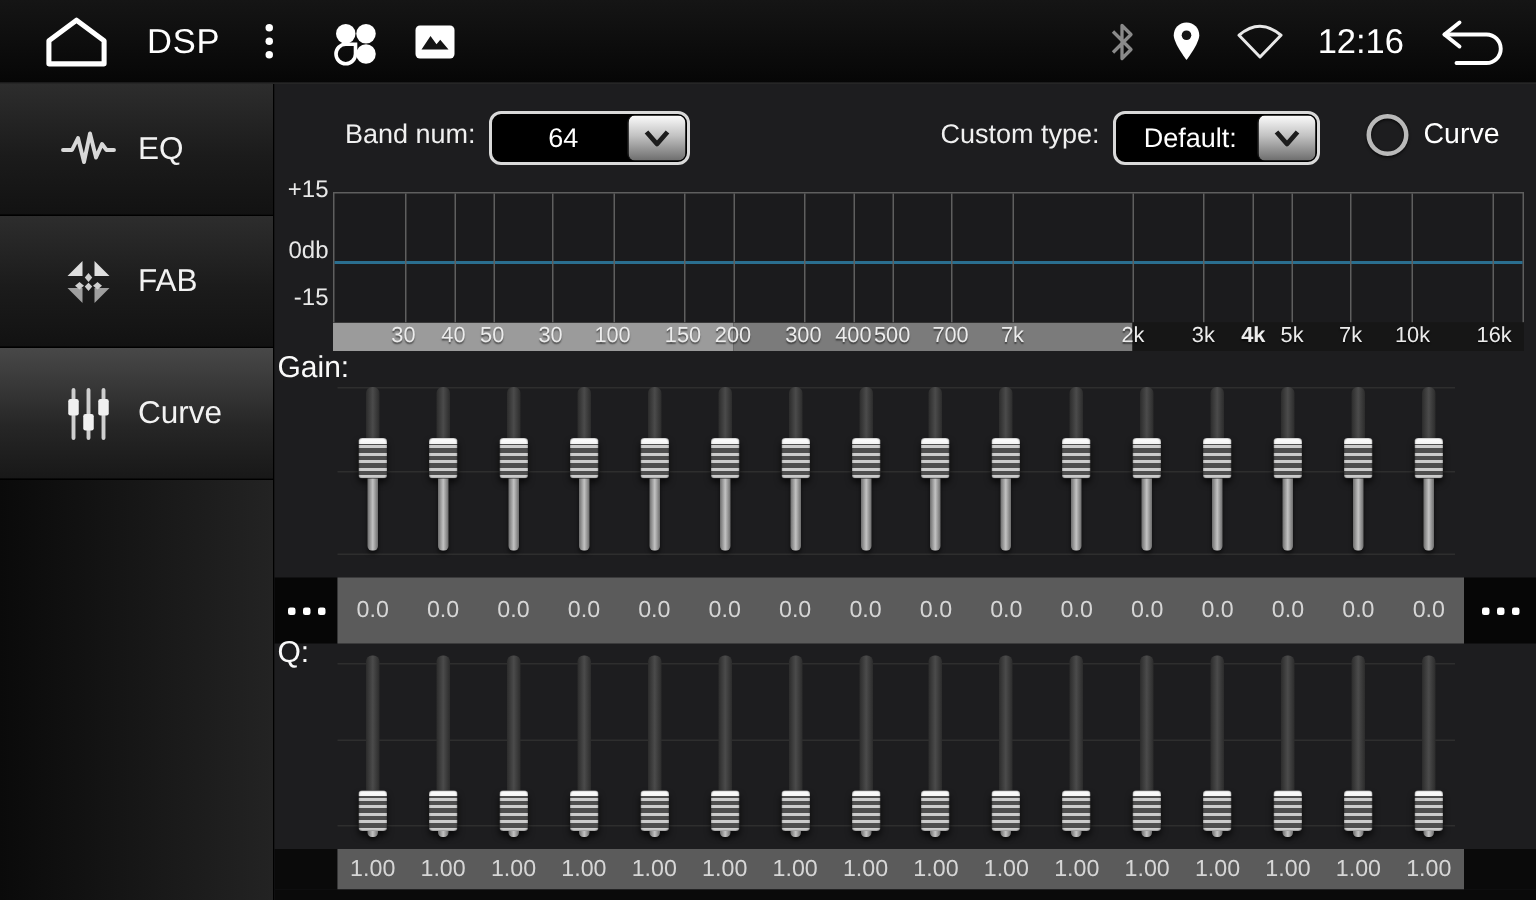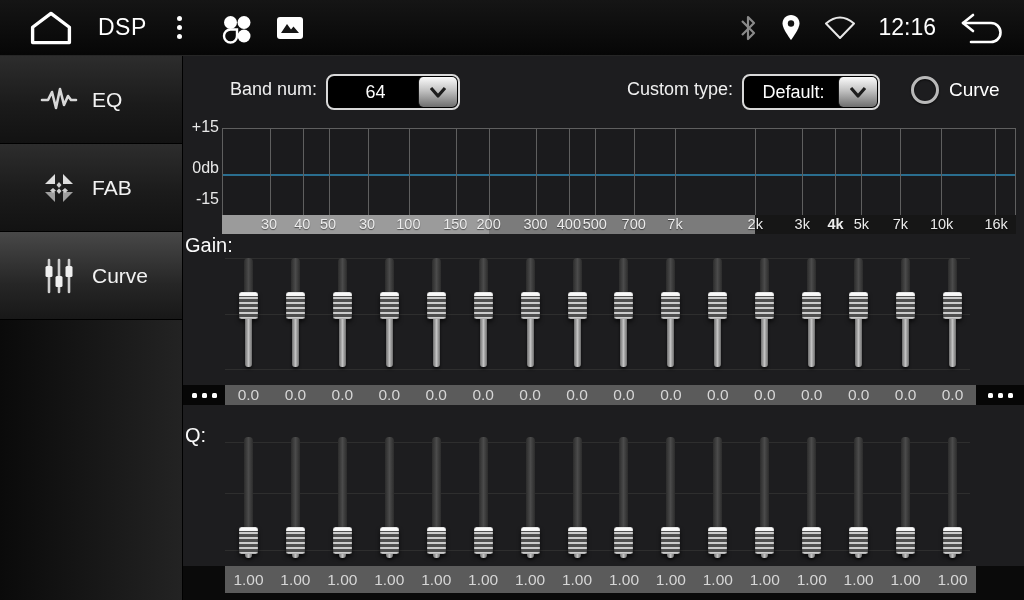--- a/index.html
+++ b/index.html
@@ -344,21 +344,21 @@
           <div class="trk-up" style="height: 34px;"></div>
           <div class="thumb"></div>
           <div class="trk-dn" style="height: 48px;"></div>
         </div>
         <div class="band-col">
           <div class="trk-up" style="height: 34px;"></div>
           <div class="thumb"></div>
           <div class="trk-dn" style="height: 48px;"></div>
         </div>
       </div>
-    <div class="val-row" style="top:329px;height:20px">
+    <div class="val-row" style="top:329px;height:44px">
       <div class="more-btn">
           <i></i>
           <i></i>
           <i></i>
         </div>
       <div class="val-strip">
           <span class="val-cell">0.0</span>
           <span class="val-cell">0.0</span>
           <span class="val-cell">0.0</span>
           <span class="val-cell">0.0</span>

